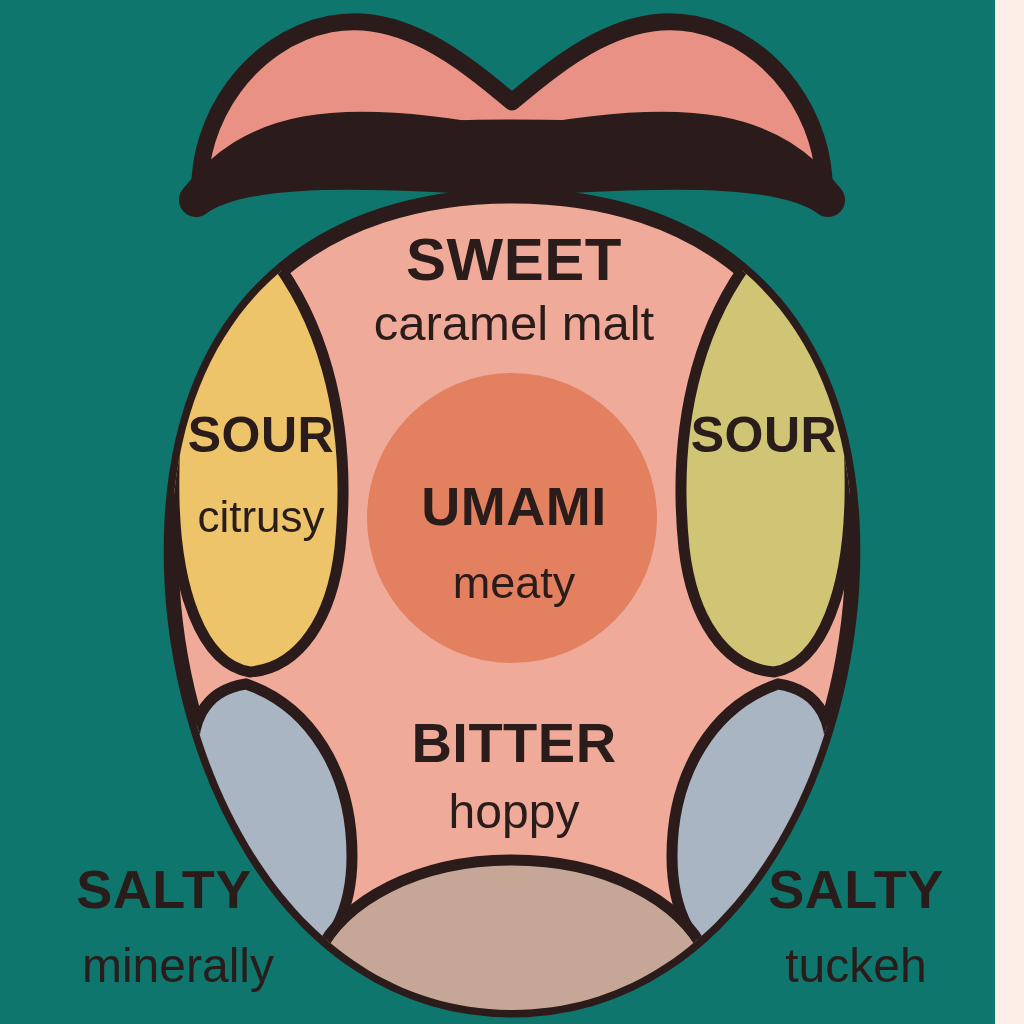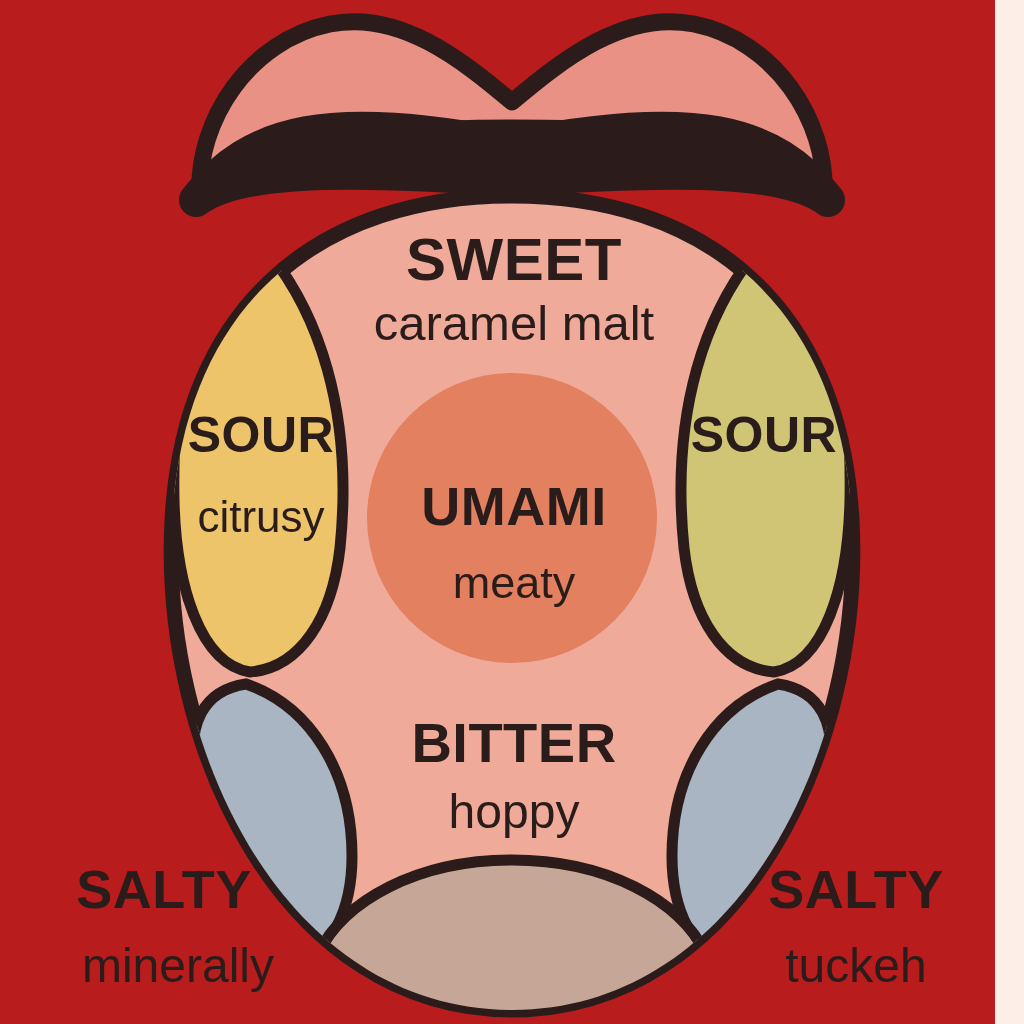--- a/index.html
+++ b/index.html
@@ -11,21 +11,21 @@
     width: 1024px;
     height: 1024px;
     background: #fdeee8;
     font-family: "Liberation Sans", sans-serif;
     overflow: hidden;
   }
   #stage {
     position: relative;
     width: 995px;
     height: 1024px;
-    background: #b91c1c;
+    background: #0f766e;
   }
   #tongue-svg {
     position: absolute;
     top: 0;
     left: 0;
     width: 1024px;
     height: 1024px;
     display: block;
   }
   .zone-title {

